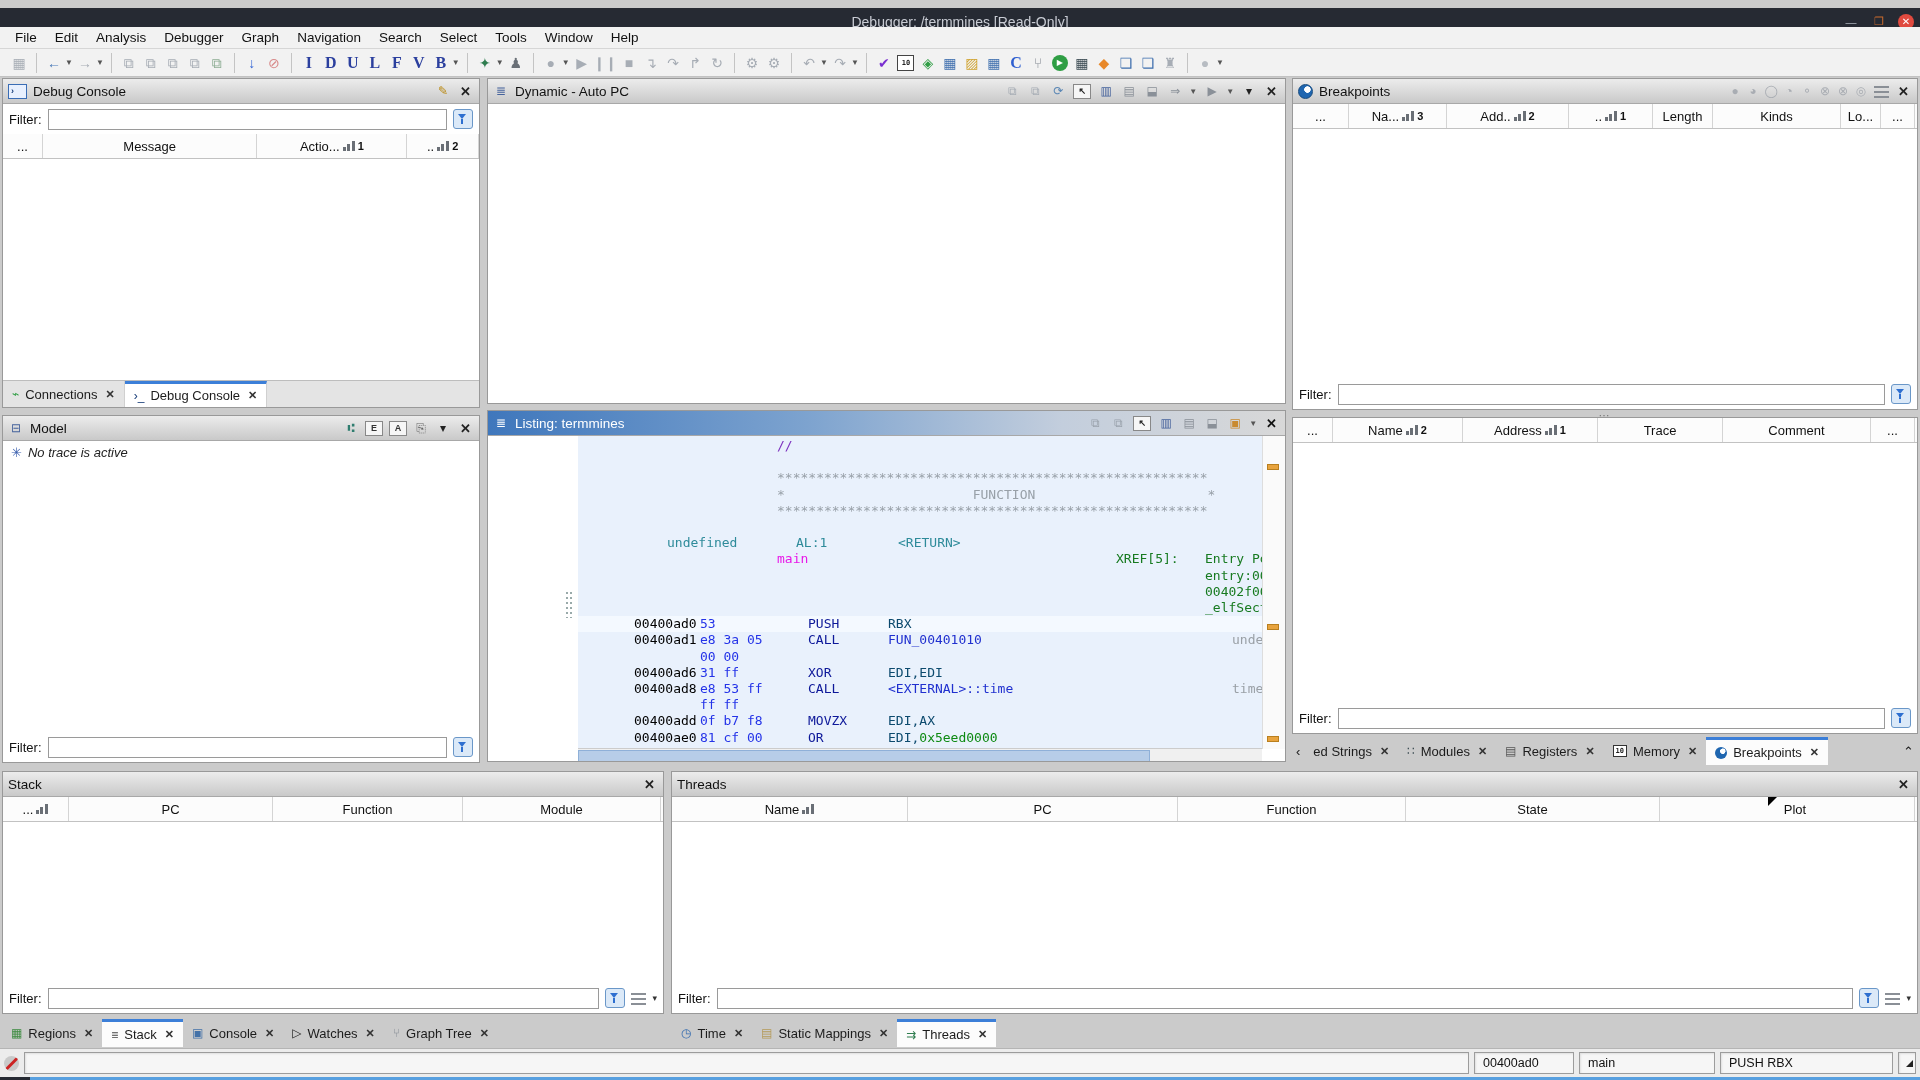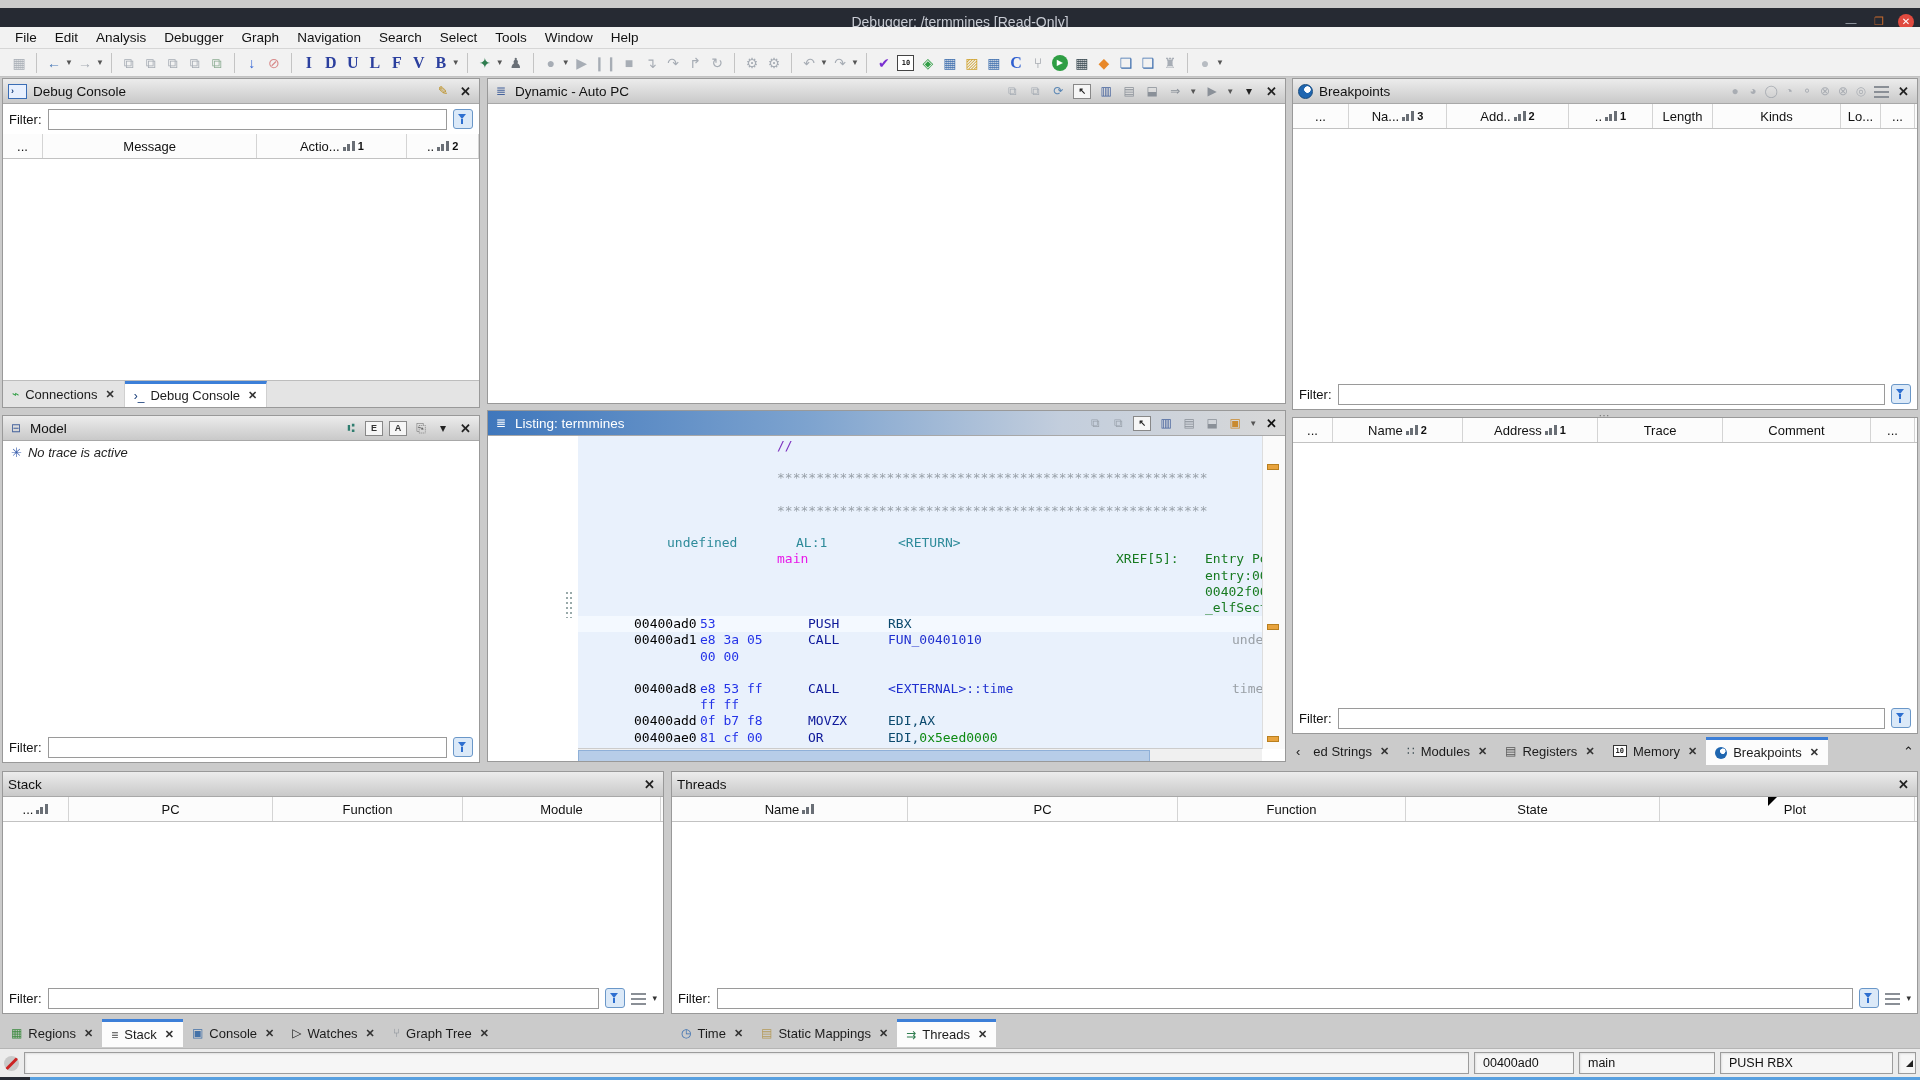--- a/index.html
+++ b/index.html
@@ -342,29 +342,31 @@
           <span class="tb-dd">▼</span>
         </span>
       <span class="close-x">✕</span>
     </div>
     <div id="listing-body">
       <div class="gutter-dots"></div>
       <div id="listing-canvas">
           <div class="lsline" style="top: 2px;"><span class="chunk" style="left: 199px;"><span class="ls-cmt">//</span></span></div>
           <div class="lsline" style="top: 18.2px;"></div>
           <div class="lsline" style="top: 34.4px;"><span class="chunk" style="left: 199px;"><span class="ls-star">*******************************************************</span></span></div>
+          <div class="lsline" style="top: 50.6px;"><span class="chunk" style="left: 199px;"><span class="ls-star">*                        FUNCTION                      *</span></span></div>
           <div class="lsline" style="top: 66.8px;"><span class="chunk" style="left: 199px;"><span class="ls-star">*******************************************************</span></span></div>
           <div class="lsline" style="top: 99.2px;"><span class="chunk" style="left: 89px;"><span class="ls-type">undefined</span></span><span class="chunk" style="left: 218px;"><span class="ls-type">AL:1</span></span><span class="chunk" style="left: 320px;"><span class="ls-type">&lt;RETURN&gt;</span></span></div>
           <div class="lsline" style="top: 115.4px;"><span class="chunk" style="left: 199px;"><span class="ls-label">main</span></span><span class="chunk" style="left: 538px;"><span class="ls-xref">XREF[5]:</span></span><span class="chunk" style="left: 627px;"><span class="ls-xref">Entry Poi</span></span></div>
           <div class="lsline" style="top: 131.6px;"><span class="chunk" style="left: 627px;"><span class="ls-xref">entry:004</span></span></div>
           <div class="lsline" style="top: 147.8px;"><span class="chunk" style="left: 627px;"><span class="ls-xref">00402f00(</span></span></div>
           <div class="lsline" style="top: 164px;"><span class="chunk" style="left: 627px;"><span class="ls-xref">_elfSecti</span></span></div>
           <div class="lsline hl" style="top: 180.2px;"><span class="chunk" style="left: 56px;"><span class="ls-addr">00400ad0</span></span><span class="chunk" style="left: 122px;"><span class="ls-bytes">53</span></span><span class="chunk" style="left: 230px;"><span class="ls-mnem">PUSH</span></span><span class="chunk" style="left: 310px;"><span class="ls-reg">RBX</span></span></div>
           <div class="lsline" style="top: 196.4px;"><span class="chunk" style="left: 56px;"><span class="ls-addr">00400ad1</span></span><span class="chunk" style="left: 122px;"><span class="ls-bytes">e8 3a 05</span></span><span class="chunk" style="left: 230px;"><span class="ls-mnem">CALL</span></span><span class="chunk" style="left: 310px;"><span class="ls-ref">FUN_00401010</span></span><span class="chunk" style="left: 654px;"><span class="ls-gray">unde</span></span></div>
           <div class="lsline" style="top: 212.6px;"><span class="chunk" style="left: 122px;"><span class="ls-bytes">00 00</span></span></div>
+          <div class="lsline" style="top: 228.8px;"><span class="chunk" style="left: 56px;"><span class="ls-addr">00400ad6</span></span><span class="chunk" style="left: 122px;"><span class="ls-bytes">31 ff</span></span><span class="chunk" style="left: 230px;"><span class="ls-mnem">XOR</span></span><span class="chunk" style="left: 310px;"><span class="ls-reg">EDI,EDI</span></span></div>
           <div class="lsline" style="top: 245px;"><span class="chunk" style="left: 56px;"><span class="ls-addr">00400ad8</span></span><span class="chunk" style="left: 122px;"><span class="ls-bytes">e8 53 ff</span></span><span class="chunk" style="left: 230px;"><span class="ls-mnem">CALL</span></span><span class="chunk" style="left: 310px;"><span class="ls-ref">&lt;EXTERNAL&gt;::time</span></span><span class="chunk" style="left: 654px;"><span class="ls-gray">time,</span></span></div>
           <div class="lsline" style="top: 261.2px;"><span class="chunk" style="left: 122px;"><span class="ls-bytes">ff ff</span></span></div>
           <div class="lsline" style="top: 277.4px;"><span class="chunk" style="left: 56px;"><span class="ls-addr">00400add</span></span><span class="chunk" style="left: 122px;"><span class="ls-bytes">0f b7 f8</span></span><span class="chunk" style="left: 230px;"><span class="ls-mnem">MOVZX</span></span><span class="chunk" style="left: 310px;"><span class="ls-reg">EDI,</span><span class="ls-reg">AX</span></span></div>
           <div class="lsline" style="top: 293.6px;"><span class="chunk" style="left: 56px;"><span class="ls-addr">00400ae0</span></span><span class="chunk" style="left: 122px;"><span class="ls-bytes">81 cf 00</span></span><span class="chunk" style="left: 230px;"><span class="ls-mnem">OR</span></span><span class="chunk" style="left: 310px;"><span class="ls-reg">EDI,</span><span class="ls-imm">0x5eed0000</span></span></div>
           <div class="lsline" style="top: 309.8px;"><span class="chunk" style="left: 122px;"><span class="ls-bytes">00 ed 5e</span></span></div>
         </div>
       <div class="overview">
         <div class="ovmark" style="top:28px;"></div>
         <div class="ovmark" style="top:188px;"></div>
         <div class="ovmark" style="top:300px;"></div>

